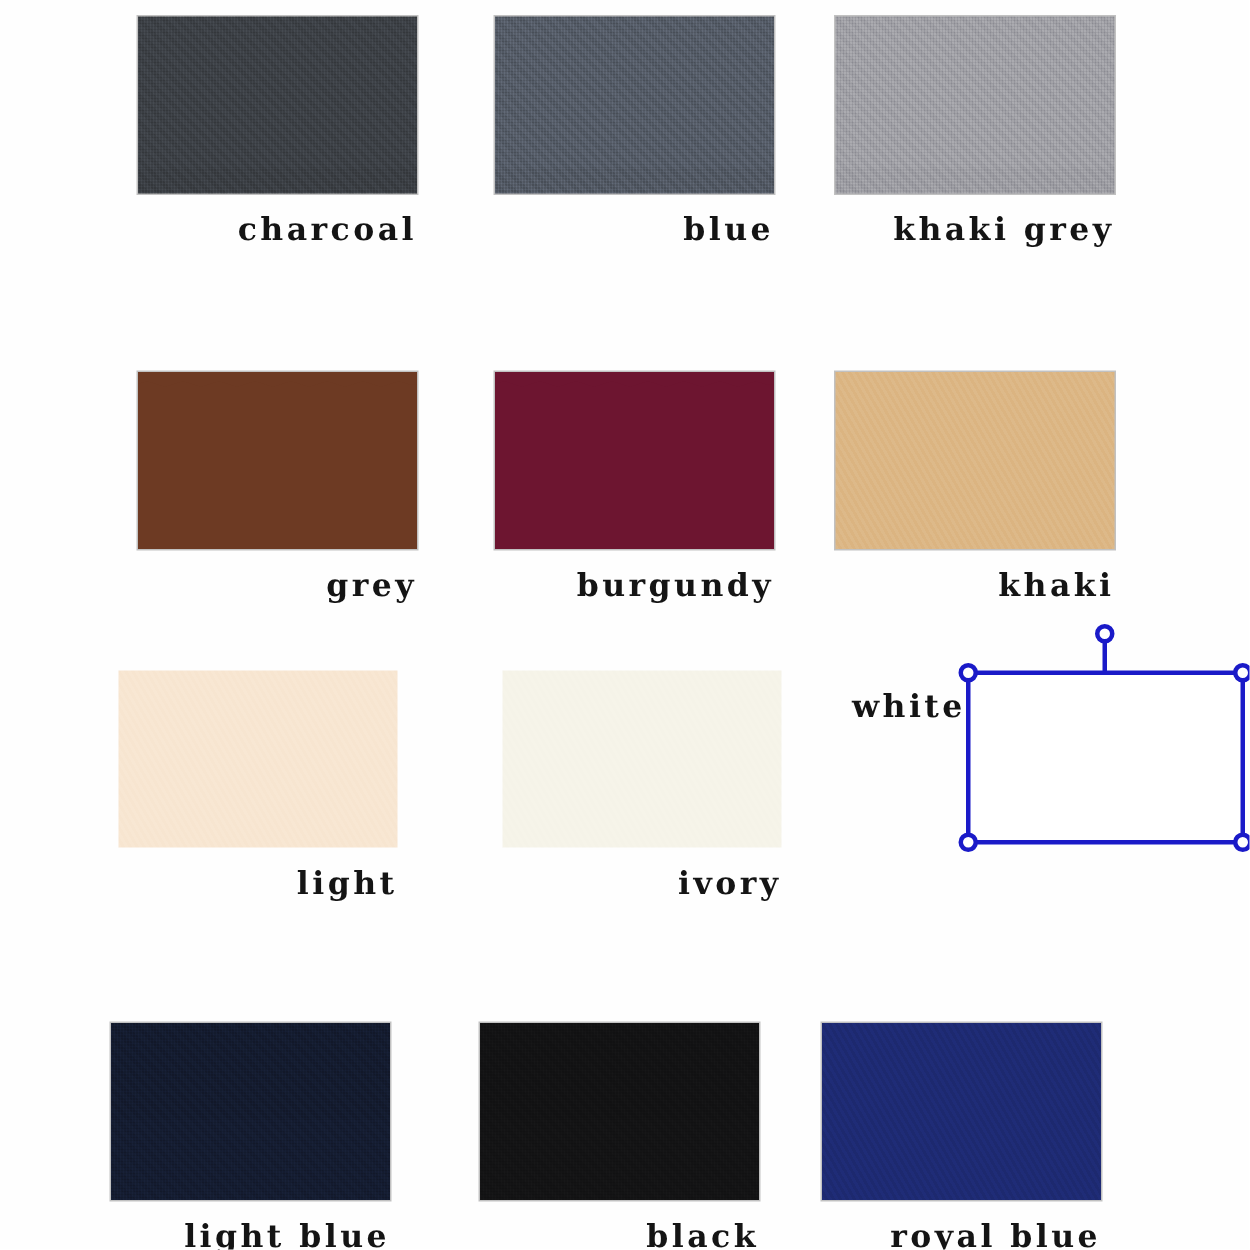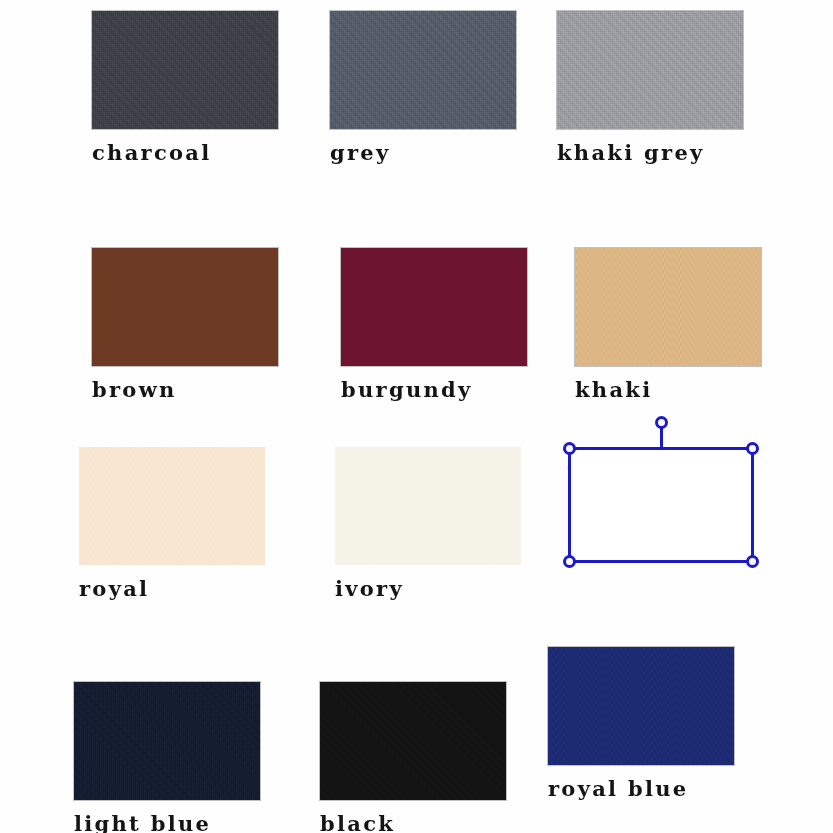--- a/index.html
+++ b/index.html
@@ -28,21 +28,21 @@
     position: absolute;
     left: 0; top: 0;
     width: 833px;
     height: 833px;
   }
 
   .cell {
     position: absolute;
     display: flex;
     flex-direction: column;
-    align-items: flex-start;
+    align-items: flex-end;
   }
 
   .swatch-wrap {
     position: relative;
   }
 
   .swatch {
     width: 186px;
     height: 118px;
     box-sizing: border-box;
@@ -142,59 +142,59 @@
       <div class="cell" style="left: 92px; top: 11px;">
         <div class="swatch-wrap">
           <div class="swatch textured" style="background: rgb(60, 64, 69);"></div>
         </div>
         <div class="label">charcoal</div>
       </div>
       <div class="cell" style="left: 330px; top: 11px;">
         <div class="swatch-wrap">
           <div class="swatch textured" style="background: rgb(84, 91, 102);"></div>
         </div>
-        <div class="label">grey</div>
+        <div class="label">blue</div>
       </div>
       <div class="cell" style="left: 557px; top: 11px;">
         <div class="swatch-wrap">
           <div class="swatch textured" style="background: rgb(154, 154, 160);"></div>
         </div>
         <div class="label">khaki grey</div>
       </div>
       <div class="cell" style="left: 92px; top: 248px;">
         <div class="swatch-wrap">
           <div class="swatch" style="background: rgb(109, 58, 35);">
             <div class="torn-edge"><svg width="186" height="7" viewBox="0 0 186 7" preserveAspectRatio="none">
                 <path d="M0,7 L0,3 Q6,0 12,3 Q18,6 24,3 Q30,0 36,3 Q42,6 48,3 Q54,0 60,3 Q66,6 72,3 Q78,0 84,3 Q90,6 96,3 Q102,0 108,3 Q114,6 120,3 Q126,0 132,3 Q138,6 144,3 Q150,0 156,3 Q162,6 168,3 Q174,0 180,3 Q183,4 186,3 L186,7 Z" fill="#6d3a23"></path>
               </svg></div>
           </div>
         </div>
-        <div class="label">brown</div>
-      </div>
-      <div class="cell" style="left: 341px; top: 248px;">
+        <div class="label">grey</div>
+      </div>
+      <div class="cell" style="left: 330px; top: 248px;">
         <div class="swatch-wrap">
           <div class="swatch" style="background: rgb(109, 21, 48);">
             <div class="torn-edge"><svg width="186" height="7" viewBox="0 0 186 7" preserveAspectRatio="none">
                 <path d="M0,7 L0,3 Q6,0 12,3 Q18,6 24,3 Q30,0 36,3 Q42,6 48,3 Q54,0 60,3 Q66,6 72,3 Q78,0 84,3 Q90,6 96,3 Q102,0 108,3 Q114,6 120,3 Q126,0 132,3 Q138,6 144,3 Q150,0 156,3 Q162,6 168,3 Q174,0 180,3 Q183,4 186,3 L186,7 Z" fill="#6d1530"></path>
               </svg></div>
           </div>
         </div>
         <div class="label">burgundy</div>
       </div>
-      <div class="cell" style="left: 575px; top: 248px;">
+      <div class="cell" style="left: 557px; top: 248px;">
         <div class="swatch-wrap">
           <div class="swatch soft" style="background: rgb(220, 182, 132);"></div>
         </div>
         <div class="label">khaki</div>
       </div>
       <div class="cell" style="left: 79px; top: 447px;">
         <div class="swatch-wrap">
           <div class="swatch soft edgeless" style="background: rgb(248, 230, 210);"></div>
         </div>
-        <div class="label">royal</div>
+        <div class="label">light</div>
       </div>
       <div class="cell" style="left: 317px; top: 447px; margin-left: 18px;">
         <div class="swatch-wrap">
           <div class="swatch soft edgeless" style="background: rgb(246, 244, 233);"></div>
         </div>
         <div class="label">ivory</div>
       </div>
       <div class="cell" style="left: 568px; top: 447px;">
         <div class="swatch-wrap">
           <div class="selection" style="width: 186px; height: 116px; border-color: rgb(26, 26, 200); background: rgb(255, 255, 255);">
@@ -213,20 +213,20 @@
           <div class="swatch textured" style="background: rgb(20, 28, 48);"></div>
         </div>
         <div class="label">light blue</div>
       </div>
       <div class="cell" style="left: 320px; top: 682px;">
         <div class="swatch-wrap">
           <div class="swatch textured" style="background: rgb(19, 19, 20);"></div>
         </div>
         <div class="label">black</div>
       </div>
-      <div class="cell" style="left: 548px; top: 647px;">
+      <div class="cell" style="left: 548px; top: 682px;">
         <div class="swatch-wrap">
           <div class="swatch soft" style="background: rgb(29, 42, 114);"></div>
         </div>
         <div class="label">royal blue</div>
       </div>
     </div>
 </div>
 
 </body></html>

